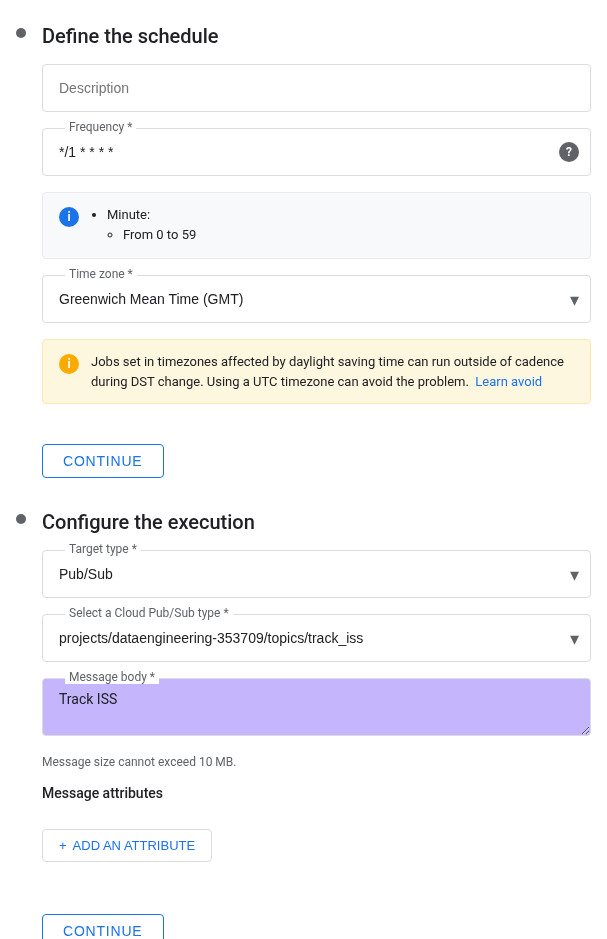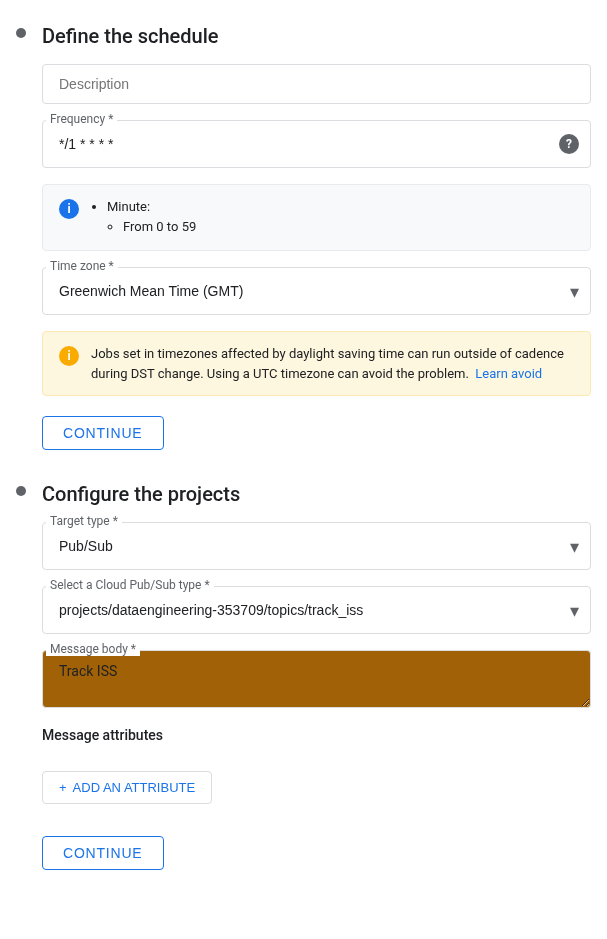--- a/index.html
+++ b/index.html
@@ -63,34 +63,34 @@
       margin-bottom: 16px;
     }
 
     .input-wrapper {
       position: relative;
       margin-bottom: 16px;
     }
 
     .input-field {
       width: 100%;
-      height: 40px;
+      height: 48px;
       border: 1px solid #dadce0;
       border-radius: 4px;
       padding: 12px 16px;
       font-size: 14px;
       color: #202124;
       background: #fff;
       outline: none;
     }
 
     .input-label-floating {
       position: absolute;
       top: -8px;
-      left: 4px;
+      left: 23px;
       background: #fff;
       padding: 0 4px;
       font-size: 12px;
       color: #5f6368;
       pointer-events: none;
     }
 
     .frequency-wrapper {
       position: relative;
       margin-bottom: 16px;
@@ -243,20 +243,21 @@
       border: 1px solid #1a73e8;
       background: #fff;
       color: #1a73e8;
       font-size: 14px;
       font-weight: 500;
       letter-spacing: 0.8px;
       padding: 8px 20px;
       border-radius: 4px;
       cursor: pointer;
       text-transform: uppercase;
+      margin-top: 20px;
     }
 
     .btn-add-attr {
       border: 1px solid #dadce0;
       background: #fff;
       color: #1a73e8;
       font-size: 13px;
       font-weight: 500;
       padding: 8px 16px;
       border-radius: 4px;
@@ -266,21 +267,21 @@
       gap: 6px;
     }
 
     .textarea-field {
       width: 100%;
       border: 1px solid #dadce0;
       border-radius: 4px;
       padding: 12px 16px;
       font-size: 14px;
       color: #202124;
-      background: #a16207;
+      background: #c4b5fd;
       outline: none;
       resize: vertical;
       min-height: 56px;
       font-family: inherit;
     }
 
     .hint-text {
       font-size: 12px;
       color: #5f6368;
       margin-top: 4px;
@@ -359,21 +360,21 @@
     
     <button class="btn-continue">CONTINUE</button>
   </div>
 </div>
 
 <div class="section">
   <div class="bullet-col">
     <div class="bullet"></div>
   </div>
   <div class="section-content">
-    <div class="section-title">Configure the projects</div>
+    <div class="section-title">Configure the execution</div>
 
     
     <div class="select-wrapper">
       <div class="input-label-floating">Target type *</div>
       <select class="select-field">
         <option>Pub/Sub</option>
       </select>
       <div class="select-arrow">▾</div>
     </div>
 
@@ -384,20 +385,21 @@
         <option>projects/dataengineering-353709/topics/track_iss</option>
       </select>
       <div class="select-arrow">▾</div>
     </div>
 
     
     <div class="input-wrapper">
       <div class="input-label-floating">Message body *</div>
       <textarea class="textarea-field" rows="2" style="">Track ISS</textarea>
     </div>
+    <div class="hint-text">Message size cannot exceed 10 MB.</div>
 
     
     <div class="attr-section-label">Message attributes</div>
     <button class="btn-add-attr">
       <span>+</span>
       <span> ADD AN ATTRIBUTE</span>
     </button>
 
     <br><br>
 

